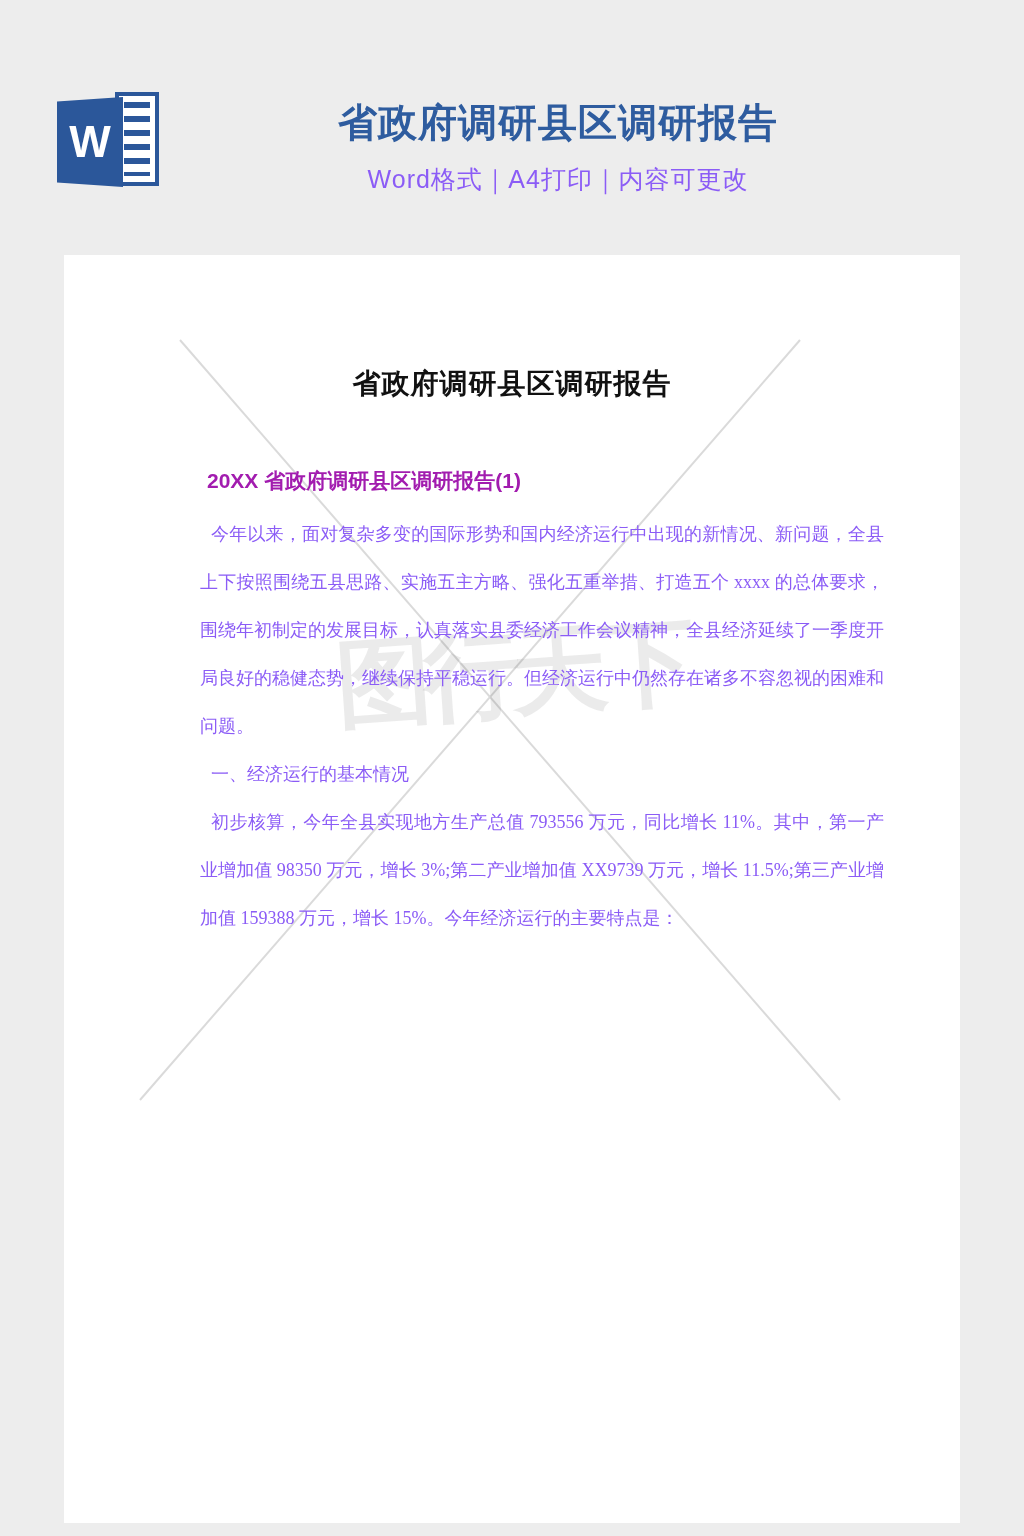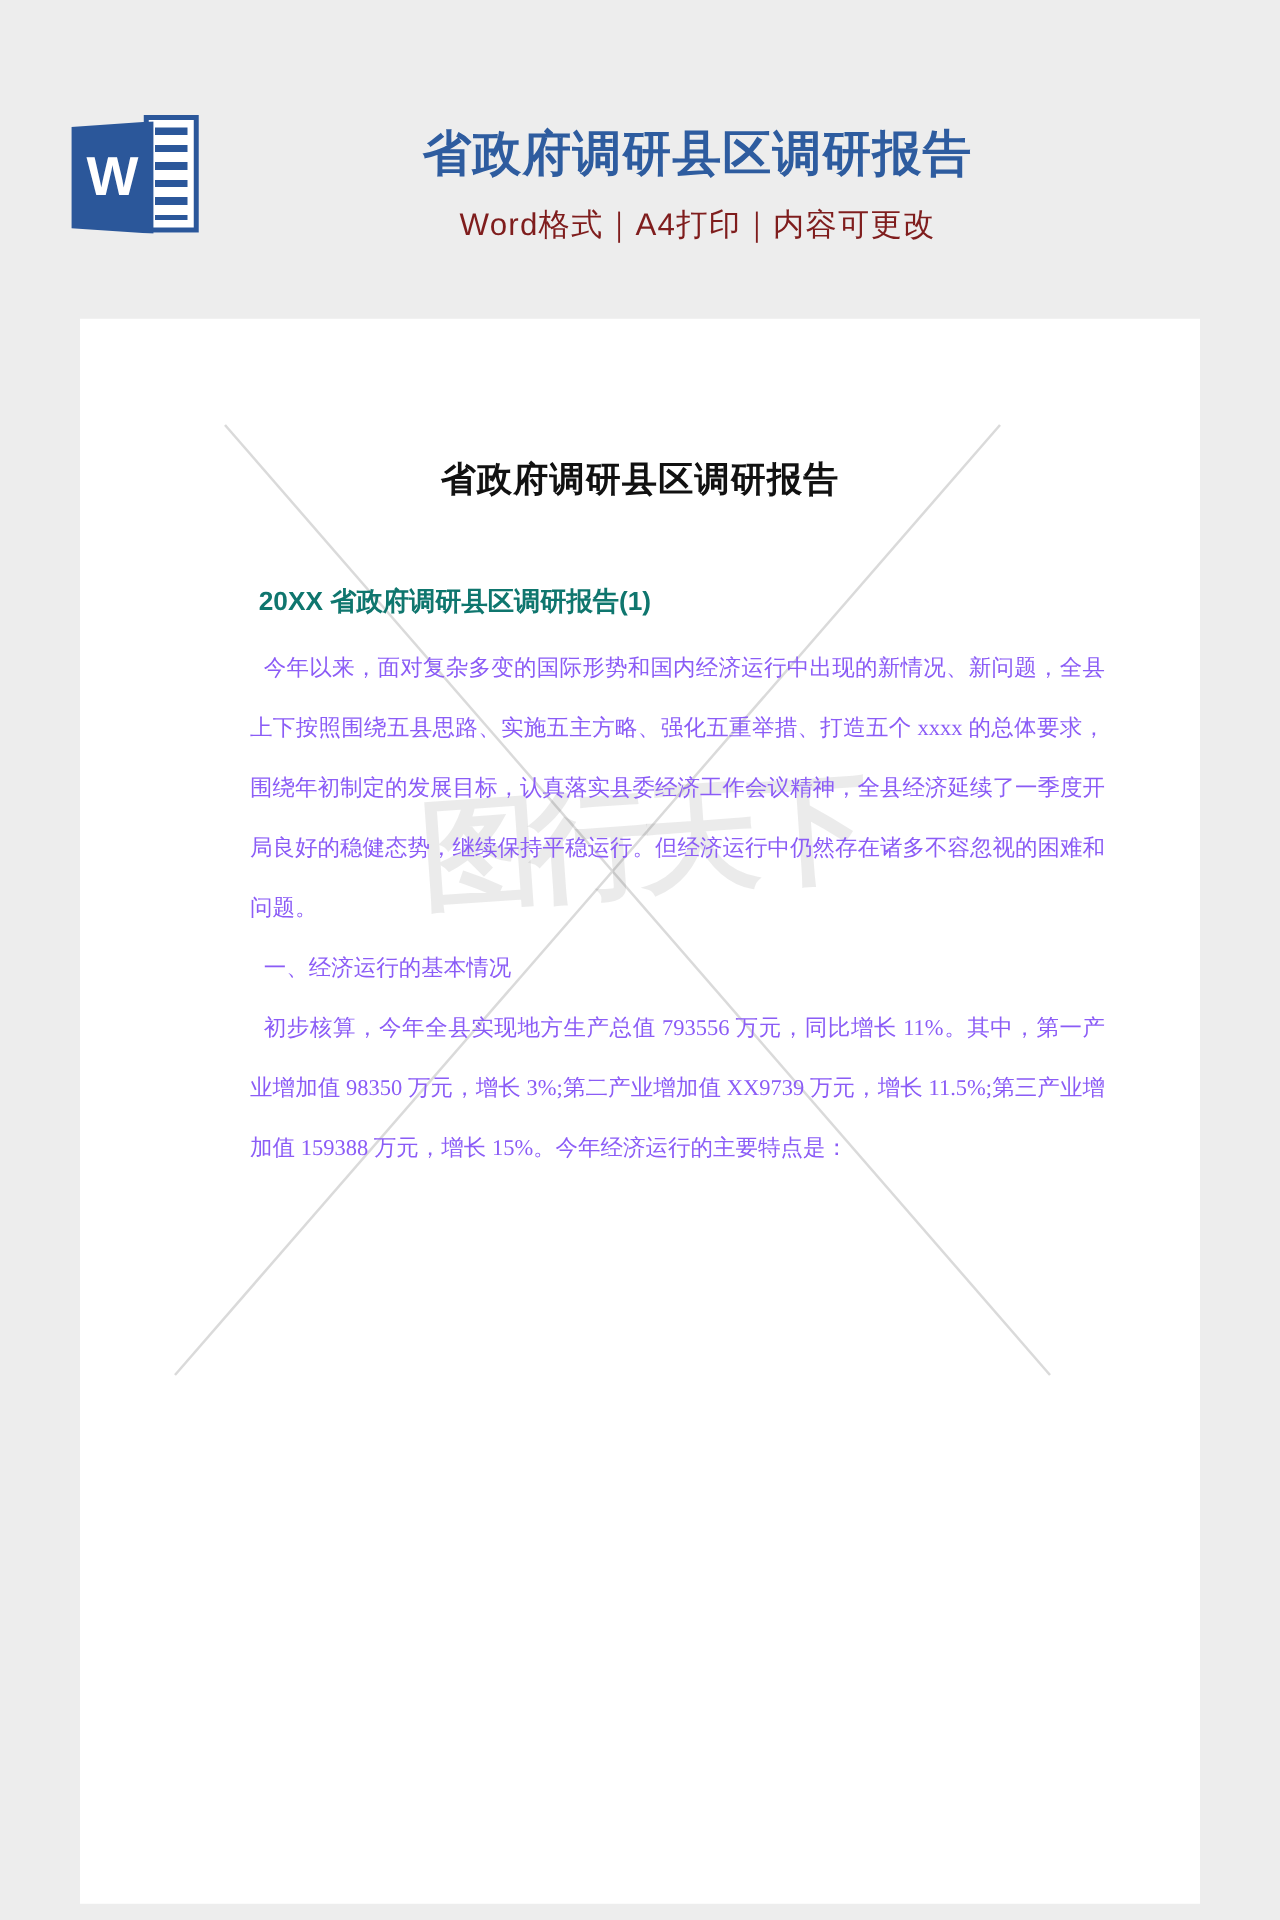--- a/index.html
+++ b/index.html
@@ -30,21 +30,21 @@
     font-weight:bold; font-size:44px;
   }
   .header-text {
     position:absolute; left:0; right:0; top:96px;
     text-align:center; padding-left:92px;
   }
   .template-title {
     font-size:39px; font-weight:bold; color:#2e5c9f; letter-spacing:1px;
   }
   .template-subtitle {
-    margin-top:13px; font-size:25px; color:#7f1d1d; letter-spacing:1px;
+    margin-top:13px; font-size:25px; color:#8b5cf6; letter-spacing:1px;
   }
 
   
   .doc-page {
     position:absolute; left:64px; top:255px; width:896px; height:1268px;
     background:#ffffff; overflow:hidden;
   }
   .cross-lines { position:absolute; left:0; top:0; width:896px; height:1268px; }
   .watermark-text {
     position:absolute; left:50%; top:355px; transform:translateX(-50%) rotate(-4deg);
@@ -55,21 +55,21 @@
   .doc-title {
     position:relative;
     margin-top:110px; text-align:center;
     font-family:"Liberation Serif","DejaVu Serif",serif;
     font-weight:bold; font-size:28px; color:#111111; letter-spacing:1px;
   }
   .doc-heading {
     position:relative;
     margin:64px 0 0 143px;
     font-family:"Liberation Sans","DejaVu Sans",sans-serif;
-    font-weight:bold; font-size:21px; color:#0f766e;
+    font-weight:bold; font-size:21px; color:#a21caf;
   }
   .doc-body {
     position:relative;
     margin:15px 76px 0 136px;
     font-family:"Liberation Serif","DejaVu Serif",serif;
     font-size:18px; line-height:48px; color:#8b5cf6;
     text-align:justify;
   }
   .doc-par { text-indent:11px; }
 </style>

